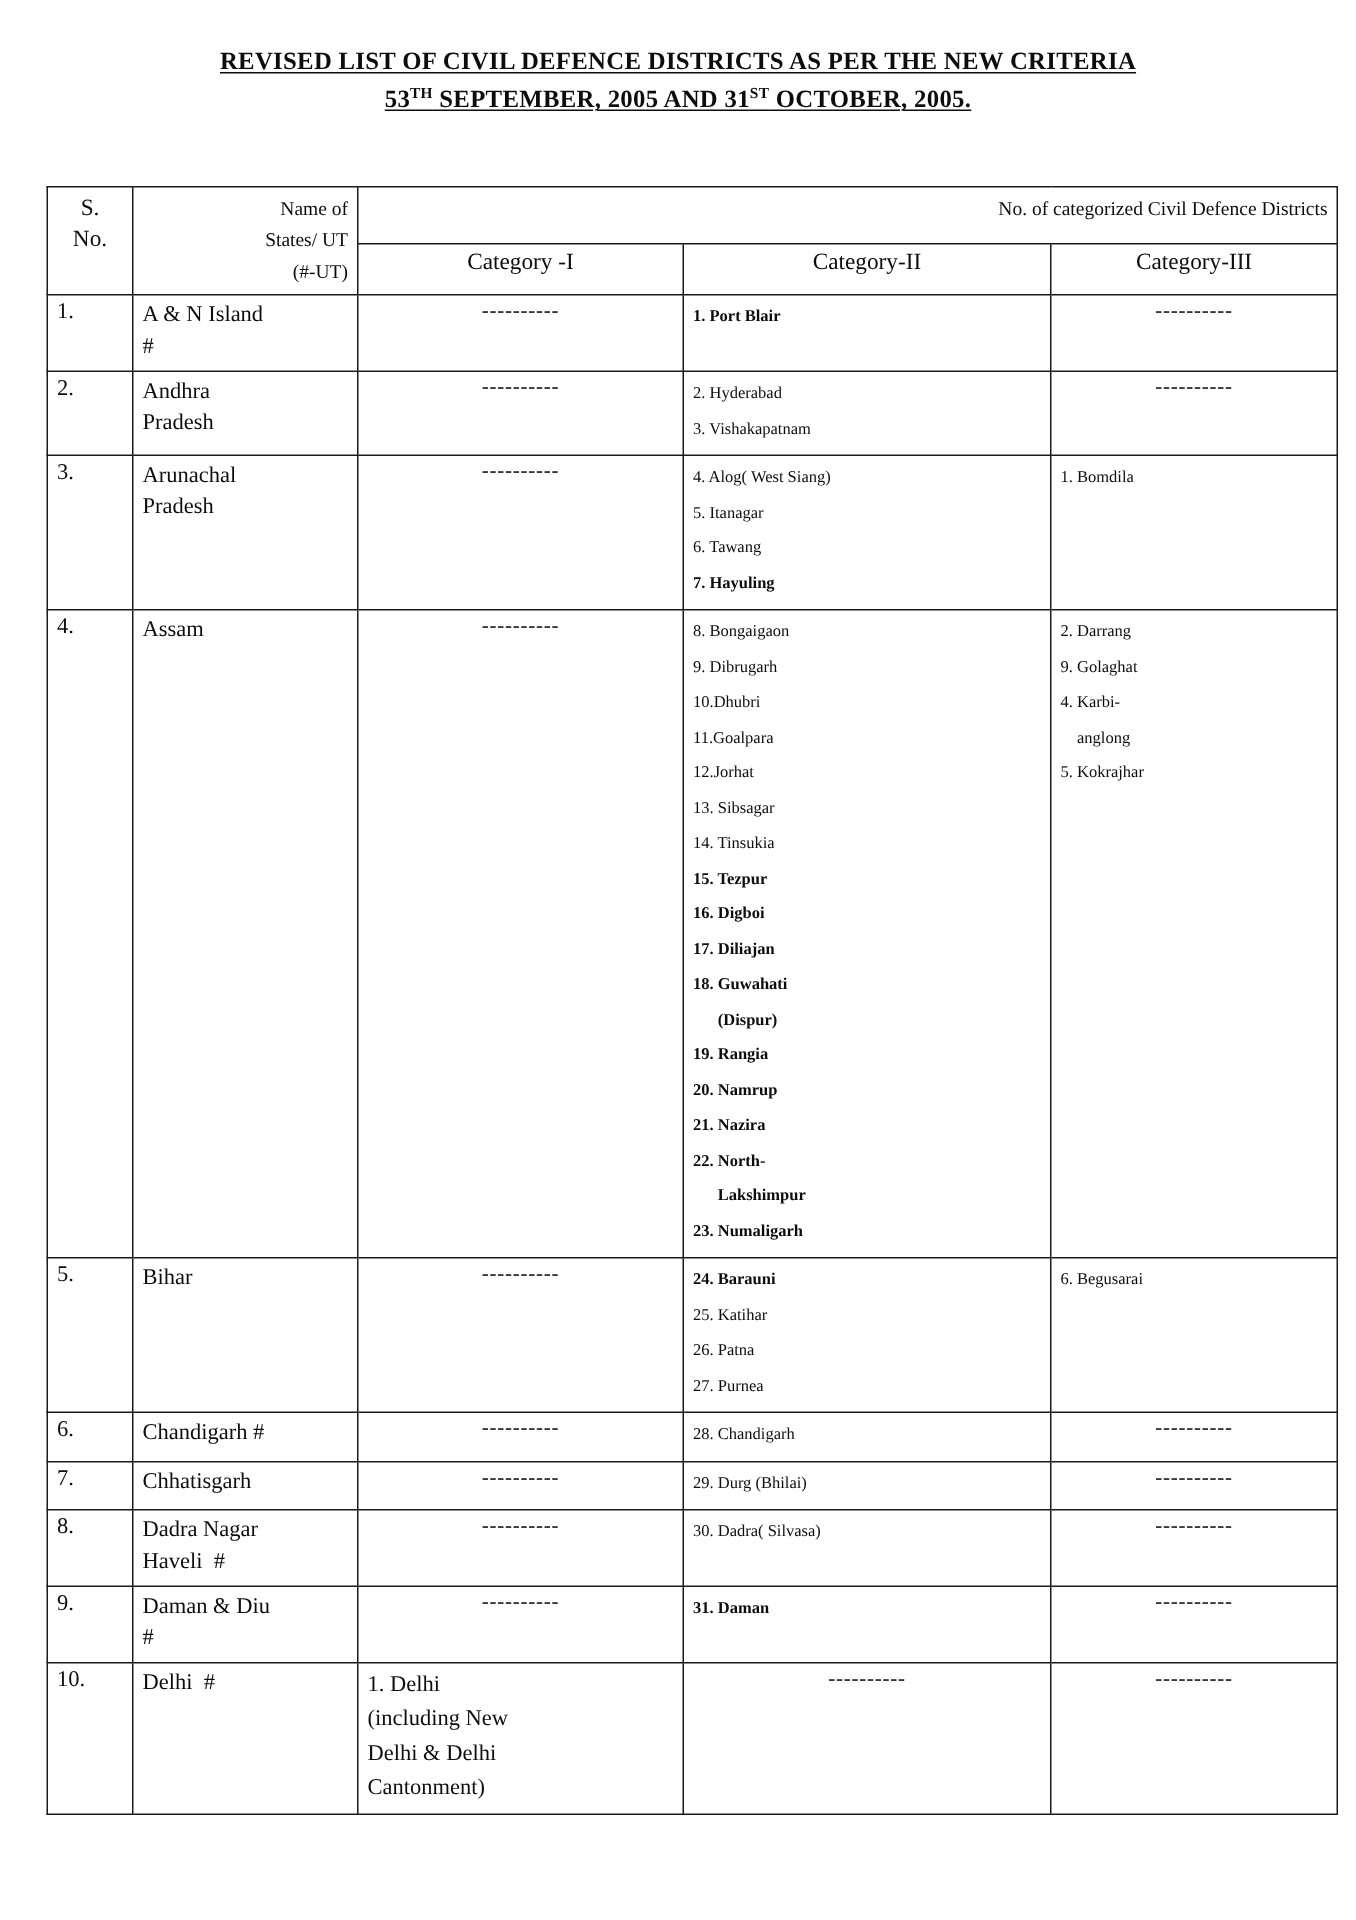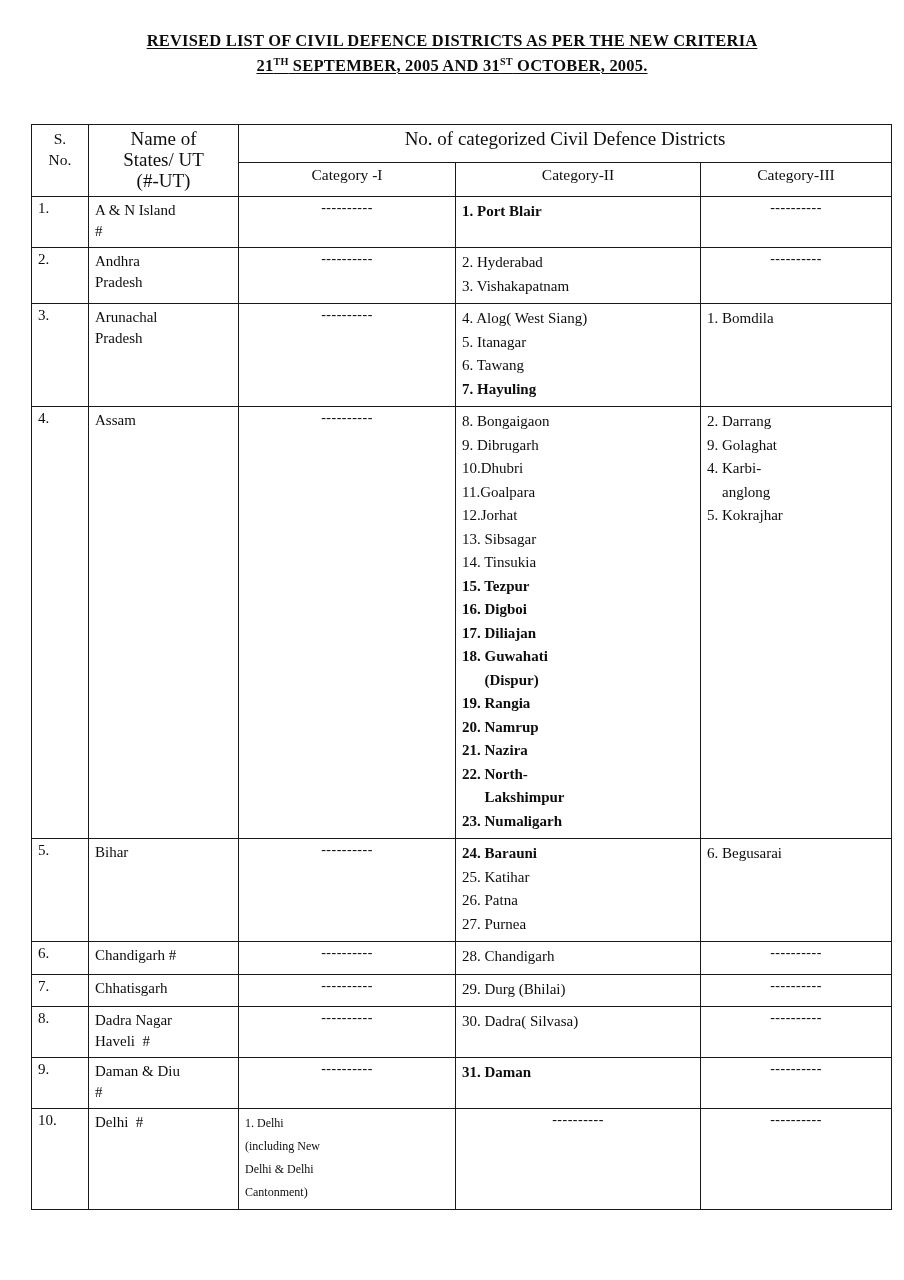--- a/index.html
+++ b/index.html
@@ -73,23 +73,23 @@
   }
 
   
   col.c-sno   { width: 57px; }
   col.c-name  { width: 150px; }
   col.c-cat1  { width: 217px; }
   col.c-cat2  { width: 245px; }
   col.c-cat3  { width: 191px; }
 
   .hdr-main {
-    text-align: center;
-    font-weight: bold;
-    font-size: 19px;
+    text-align: right;
+    font-weight: bold;
+    font-size: 13px;
     line-height: 21px;
     vertical-align: top;
     padding-top: 5px;
     margin-top: 14px;
   }
   .hdr-cat {
     text-align: center;
     font-weight: bold;
     font-size: 15.5px;
     padding: 4px 6px 5px 6px;
@@ -115,47 +115,47 @@
     padding-left: 8px;
   }
   .cell-dash {
     text-align: center;
     font-size: 14px;
     letter-spacing: 0.5px;
     font-weight: bold;
     padding-top: 6px;
   }
   .cell-list {
-    font-size: 15px;
+    font-size: 11px;
     line-height: 23.5px;
     padding-left: 10px;
   }
   .cell-list .li {
     display: block;
     white-space: pre;
   }
   .cell-list .li.b { font-weight: bold; }
   .cell-block {
-    font-size: 12px;
+    font-size: 15px;
     line-height: 23px;
     font-weight: bold;
     padding-left: 12px;
   }
   .cell-block .li { display: block; white-space: pre; }
 
   .nowrapline { white-space: pre; display: block; }
 </style>
 </head>
 <body>
 
 <div class="page">
 
   <div class="doc-title">
     <span class="tline"><span class="u">REVISED LIST OF CIVIL DEFENCE DISTRICTS AS PER THE NEW CRITERIA</span></span>
-    <span class="tline"><span class="u"><span>21</span><sup>TH</sup><span> SEPTEMBER, 2005 AND 31</span><sup>ST</sup><span> OCTOBER, 2005.</span></span></span>
+    <span class="tline"><span class="u"><span>53</span><sup>TH</sup><span> SEPTEMBER, 2005 AND 31</span><sup>ST</sup><span> OCTOBER, 2005.</span></span></span>
   </div>
 
   <div class="tbl-wrap">
     <table class="cd">
       <colgroup>
         <col class="c-sno">
           <col class="c-name">
           <col class="c-cat1">
           <col class="c-cat2">
           <col class="c-cat3">

